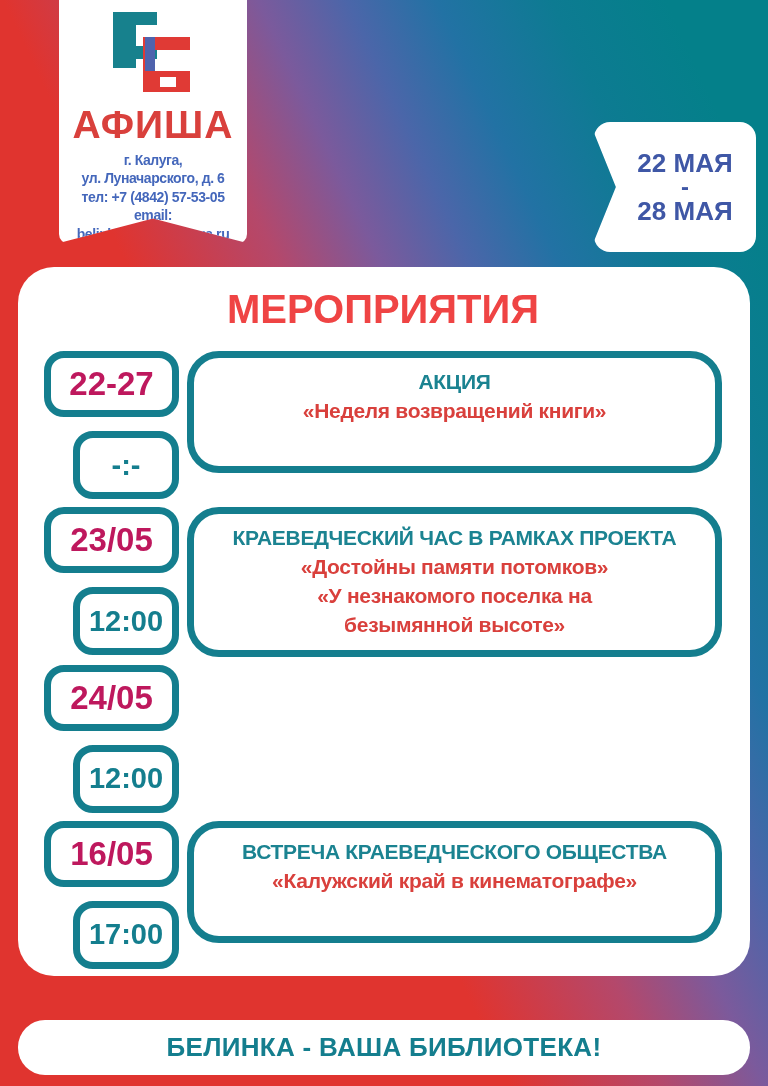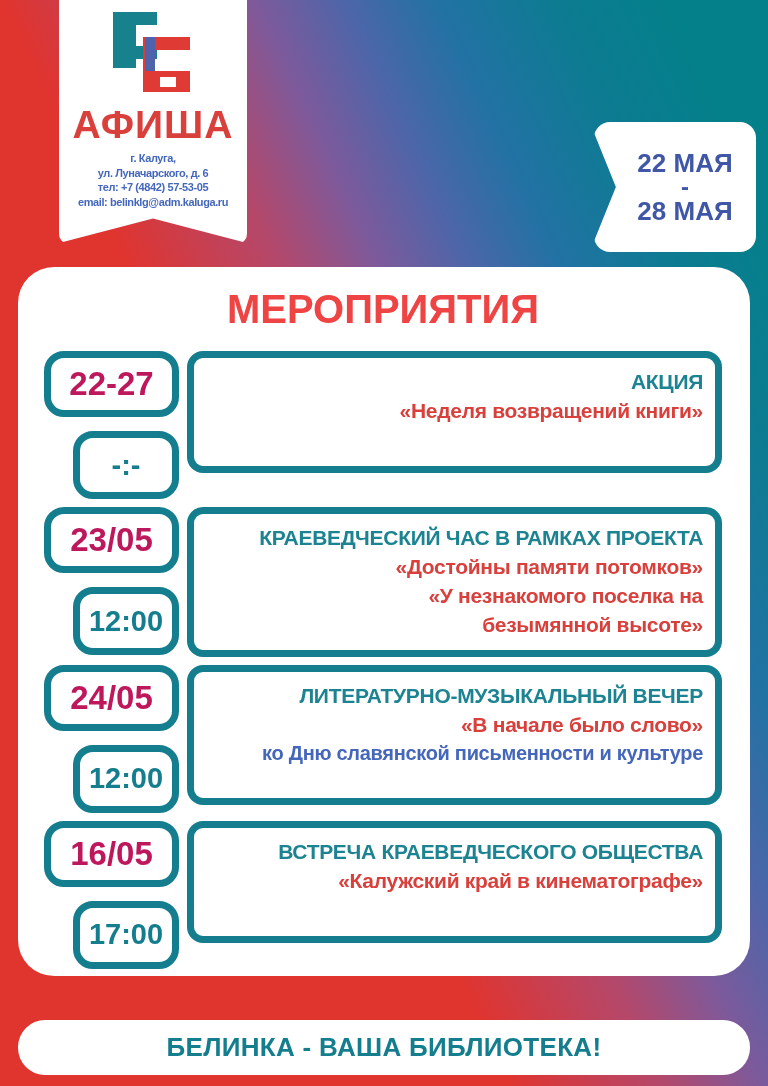--- a/index.html
+++ b/index.html
@@ -15,21 +15,21 @@
     background:#ffffff;border-radius:0 0 10px 10px;
     clip-path:polygon(-2% -2%,102% -2%,102% 100%,50% 89.5%,-2% 100%);
     text-align:center;box-sizing:border-box;padding-top:10px;
   }
   .logo-svg{display:block;margin:0 auto;}
   .afisha-title{
     color:#d9403c;font-weight:bold;font-size:39px;line-height:1.0;
     letter-spacing:1px;margin-top:3px;text-align:center;
   }
   .address{
-    margin-top:7px;color:#4467bb;font-weight:bold;font-size:11px;
+    margin-top:7px;color:#4467bb;font-weight:bold;font-size:14px;
     line-height:1.32;letter-spacing:-0.4px;
   }
   .date-flag{
     position:absolute;left:594px;top:122px;width:162px;height:130px;
     background:#ffffff;border-radius:16px;
     clip-path:polygon(-4% -4%,104% -4%,104% 104%,-4% 104%,13.5% 50%);
     display:flex;flex-direction:column;align-items:center;justify-content:center;
     box-sizing:border-box;padding-left:20px;
     color:#3f57a6;font-weight:bold;font-size:26px;line-height:1.08;
     text-align:center;
@@ -51,22 +51,22 @@
     border-radius:20px;display:flex;align-items:center;justify-content:center;
     color:#be185d;font-weight:bold;font-size:33px;background:#ffffff;
   }
   .time-box{
     box-sizing:border-box;height:68px;width:106px;border:7px solid #147e8e;
     border-radius:20px;display:flex;align-items:center;justify-content:center;
     color:#147e8e;font-weight:bold;font-size:29px;background:#ffffff;
     margin-top:14px;align-self:flex-end;
   }
   .event-box{
-    flex:1;box-sizing:border-box;border:7px solid #147e8e;border-radius:16px;
-    background:#ffffff;text-align:right;padding:10px 12px;
+    flex:1;box-sizing:border-box;border:7px solid #147e8e;border-radius:32px;
+    background:#ffffff;text-align:center;padding:10px 12px;
   }
   .event-box.h1{min-height:122px;}
   .event-box.h2{min-height:140px;}
   .ev-line{font-weight:bold;font-size:21px;line-height:1.38;letter-spacing:-0.3px;}
   .ev-line.teal{color:#1b8391;}
   .ev-line.red{color:#d9403c;}
   .ev-line.blue{color:#4467bb;font-size:20px;}
   .footer-bar{
     position:absolute;left:18px;top:1020px;width:732px;height:55px;
     background:#ffffff;border-radius:27px;
@@ -128,25 +128,20 @@
       <div class="ev-line red">«У незнакомого поселка на</div>
       <div class="ev-line red">безымянной высоте»</div>
     </div>
   </div>
 
   <div class="event-row">
     <div class="dt-col">
       <div class="date-box">24/05</div>
       <div class="time-box">12:00</div>
     </div>
-    <div class="event-box h2">
-      <div class="ev-line teal">ЛИТЕРАТУРНО-МУЗЫКАЛЬНЫЙ ВЕЧЕР</div>
-      <div class="ev-line red">«В начале было слово»</div>
-      <div class="ev-line blue">ко Дню славянской письменности и культуре</div>
-    </div>
   </div>
 
   <div class="event-row">
     <div class="dt-col">
       <div class="date-box">16/05</div>
       <div class="time-box">17:00</div>
     </div>
     <div class="event-box h1">
       <div class="ev-line teal">ВСТРЕЧА КРАЕВЕДЧЕСКОГО ОБЩЕСТВА</div>
       <div class="ev-line red">«Калужский край в кинематографе»</div>

